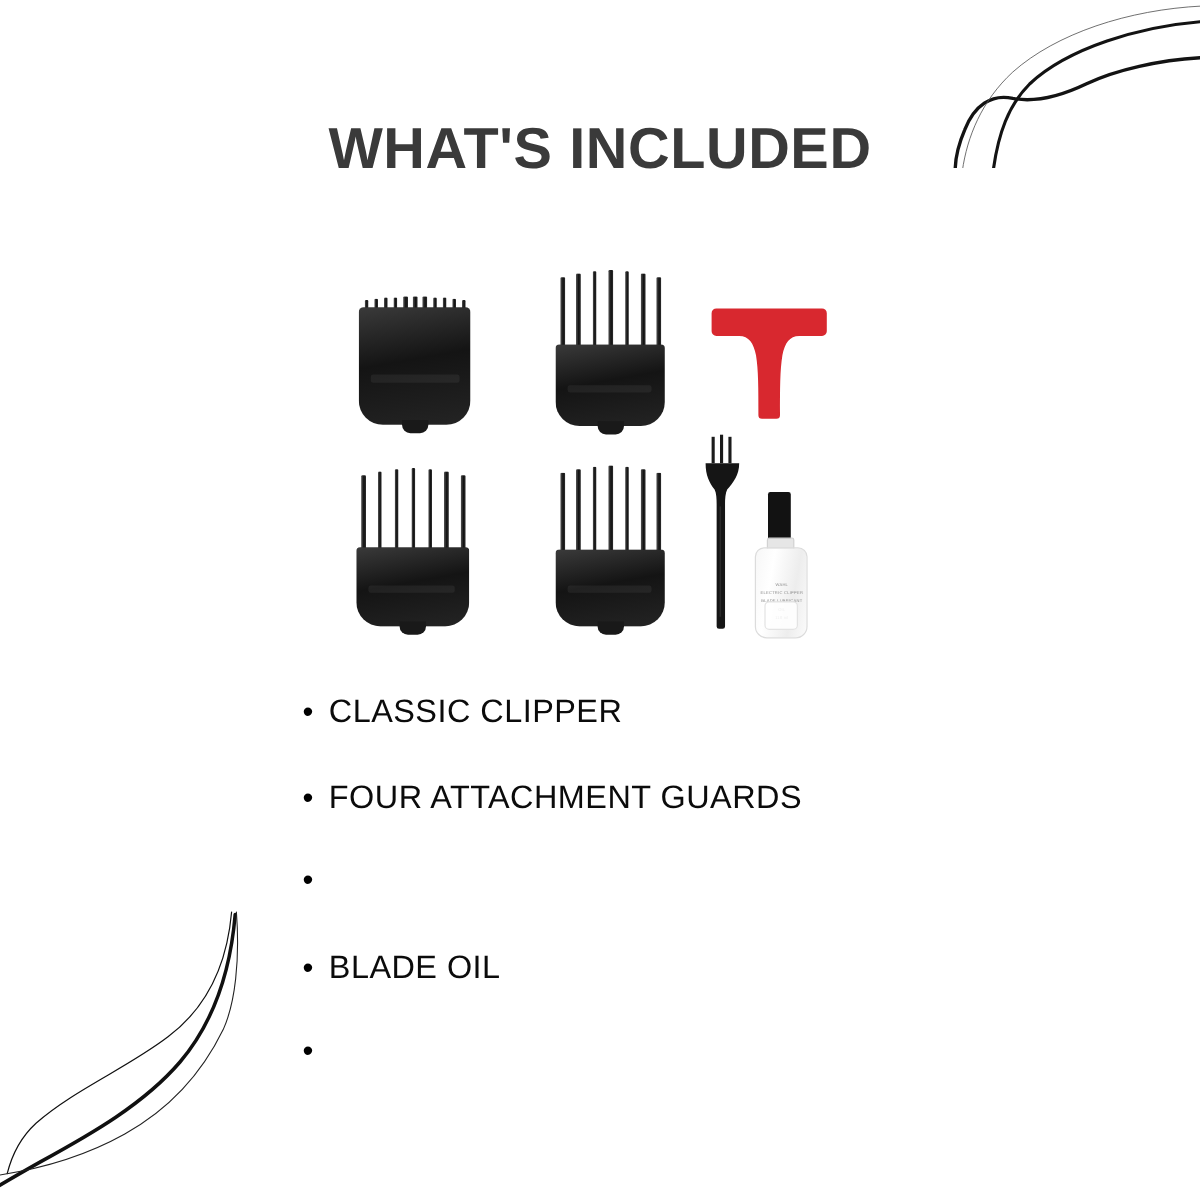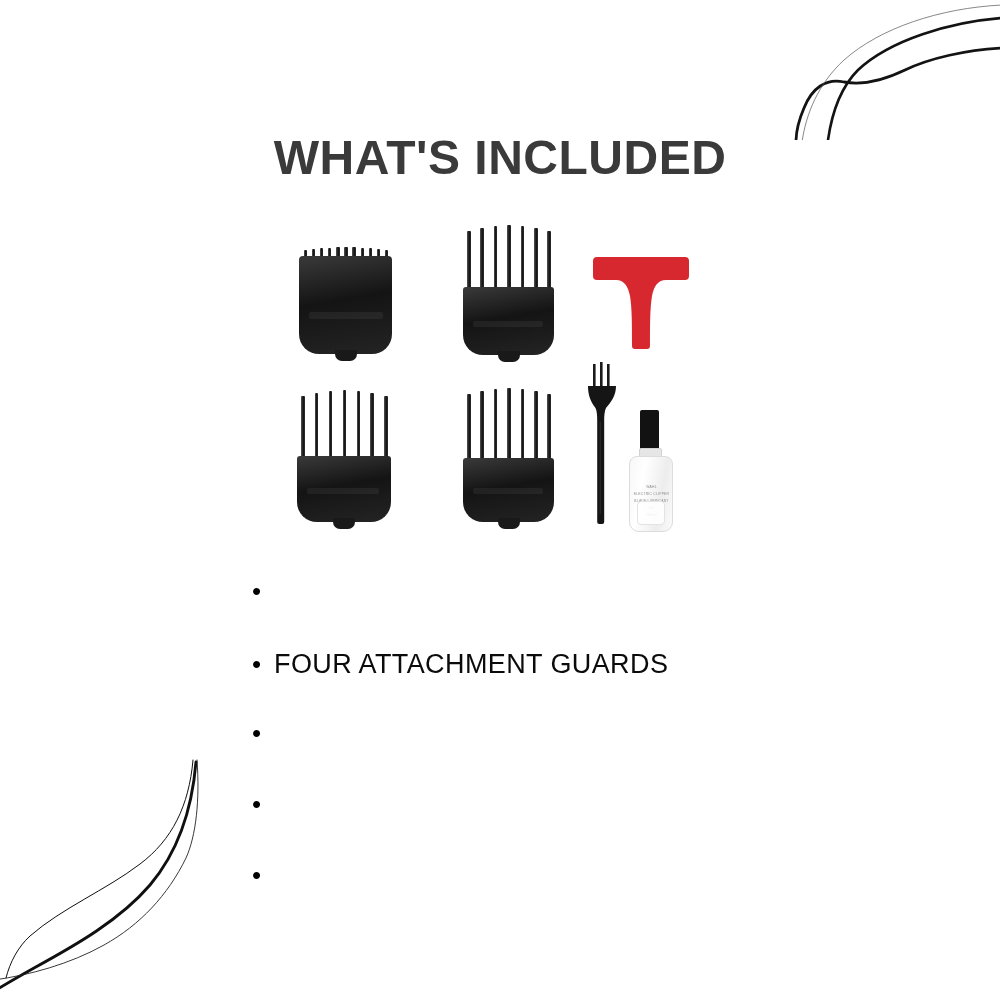--- a/index.html
+++ b/index.html
@@ -45,21 +45,20 @@
     position: absolute;
     top: 97px;
     left: 0;
     width: 1000px;
     text-align: center;
     font-size: 48px;
     font-weight: bold;
     letter-spacing: 0.5px;
     color: #3a3a3a;
     font-family: "Liberation Sans", sans-serif;
-    margin-top: 33px;
   }
 
   
   .products {
     position: absolute;
     top: 222px;
     left: 285px;
     width: 420px;
     height: 320px;
   }
@@ -315,33 +314,35 @@
         <div class="oil-window"></div>
       </div>
     </div>
 
   </div>
 
   <div class="list">
 
     <div class="li">
       <span class="li-bullet">•</span>
+      <span class="li-text">CLASSIC CLIPPER</span>
     </div>
 
     <div class="li">
       <span class="li-bullet">•</span>
       <span class="li-text">FOUR ATTACHMENT GUARDS</span>
     </div>
 
     <div class="li">
       <span class="li-bullet">•</span>
     </div>
 
     <div class="li">
       <span class="li-bullet">•</span>
+      <span class="li-text">BLADE OIL</span>
     </div>
 
     <div class="li">
       <span class="li-bullet">•</span>
     </div>
 
   </div>
 
 </div>
 

